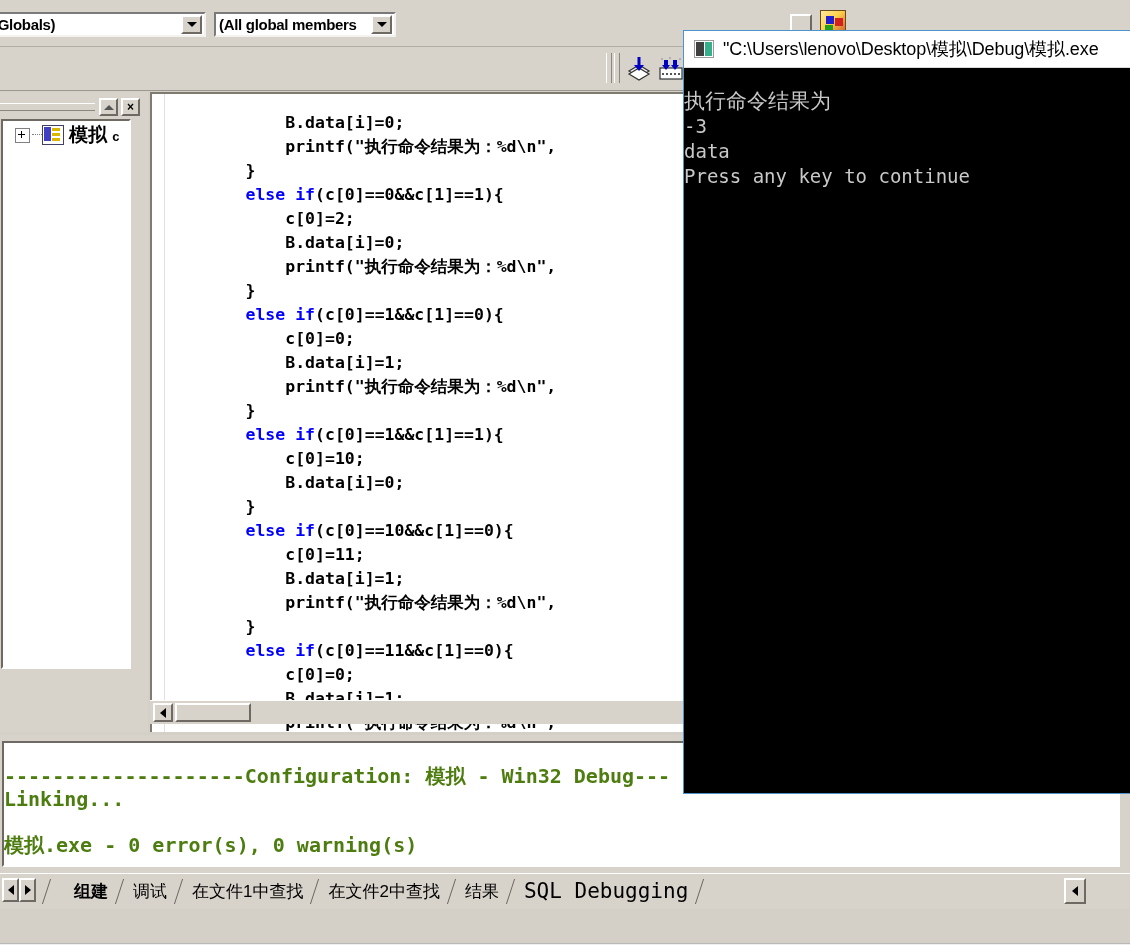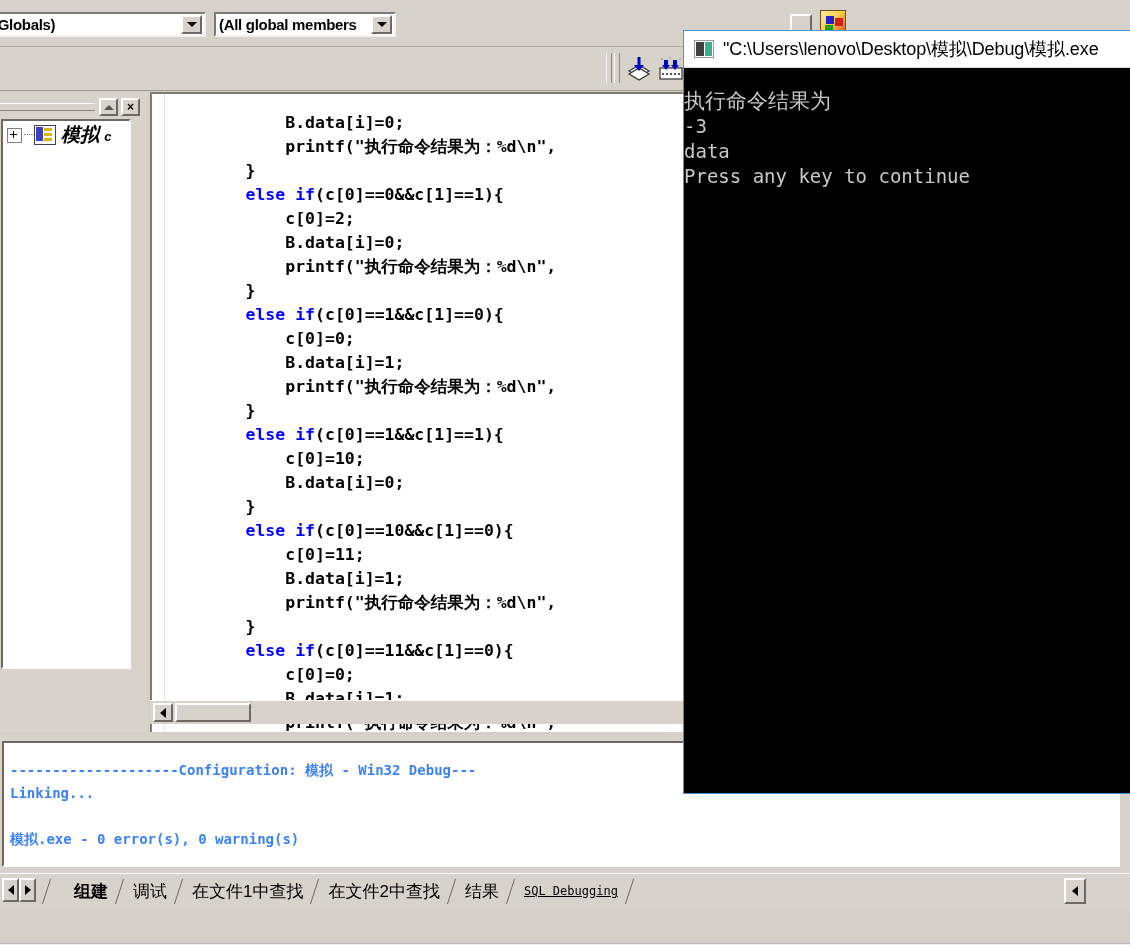--- a/index.html
+++ b/index.html
@@ -199,23 +199,22 @@
     background: #ffffff;
     border: 2px solid;
     border-color: #6e6a63 #ffffff #ffffff #6e6a63;
     box-sizing: border-box;
     overflow: hidden;
   }
   .tree-row {
     display: flex;
     align-items: center;
     height: 28px;
-    padding-left: 4px;
+    padding-left: 12px;
     white-space: nowrap;
-    font-style: italic;
   }
   .expander {
     width: 13px; height: 13px;
     border: 1px solid #808080;
     background: #fff;
     position: relative;
     flex: 0 0 auto;
     margin-right: 2px;
   }
   .expander::before, .expander::after {
@@ -412,26 +411,26 @@
     left: 2px; top: 6px;
     width: 1118px; height: 126px;
     background: #ffffff;
     border: 2px solid;
     border-color: #6e6a63 #ffffff #ffffff #6e6a63;
     box-sizing: border-box;
     overflow: hidden;
   }
   .out-text {
     font-family: "DejaVu Sans Mono", "Liberation Mono", monospace;
-    font-size: 14px;
+    font-size: 20px;
     font-weight: bold;
     line-height: 23px;
     white-space: pre;
-    padding: 2px 0 0 6px;
-    color: #3b82f6;
+    padding: 2px 0 0 0;
+    color: #4d7c0f;
   }
 
   
   .tabbar {
     position: absolute;
     left: 0; top: 873px;
     width: 1130px; height: 36px;
     background: #d7d3cb;
     border-top: 1px solid #ffffff;
     box-sizing: border-box;
@@ -460,21 +459,21 @@
   }
   .otab {
     height: 26px;
     display: flex; align-items: center;
     padding: 0 7px;
     font-size: 17px;
     position: relative;
     white-space: nowrap;
   }
   .otab.active { font-weight: bold; margin-left: 14px; }
-  .otab.mono { font-family: "DejaVu Sans Mono", "Liberation Mono", monospace; font-size: 12px; text-decoration: underline; }
+  .otab.mono { font-family: "DejaVu Sans Mono", "Liberation Mono", monospace; font-size: 21px; }
   .tab-sep {
     width: 11px; height: 26px;
     position: relative;
     flex: 0 0 auto;
   }
   .tab-sep::after {
     content: "";
     position: absolute;
     left: 4px; top: 1px;
     width: 1px; height: 25px;

